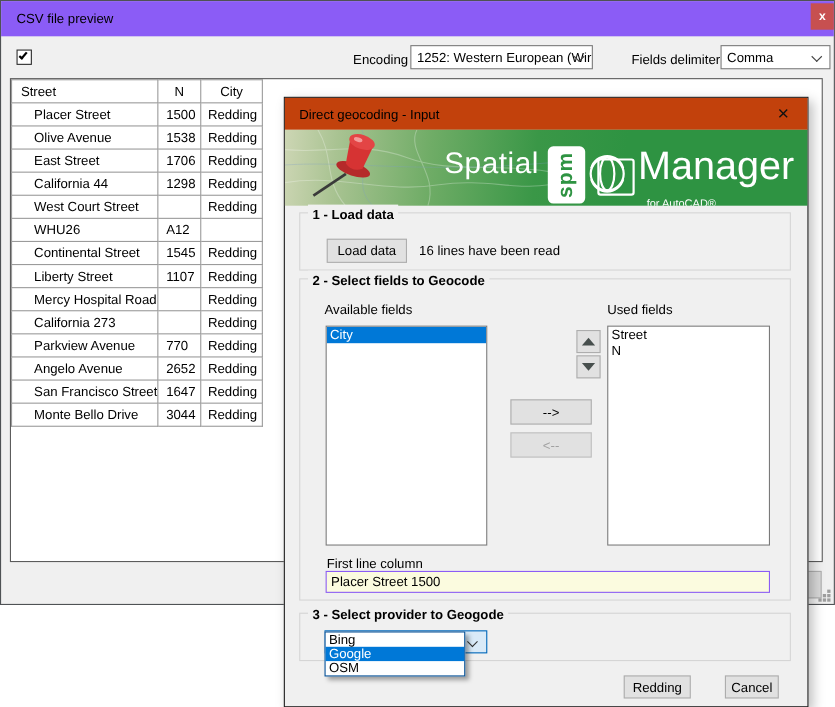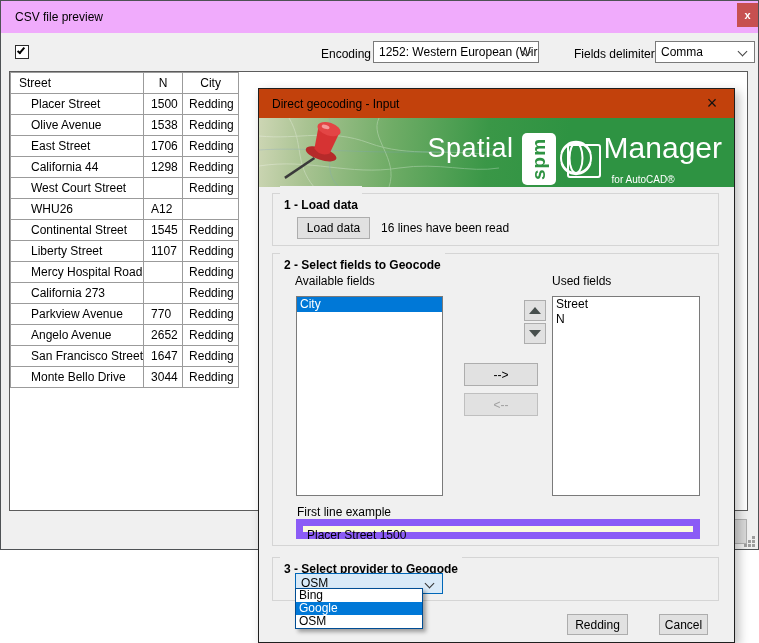--- a/index.html
+++ b/index.html
@@ -8,21 +8,21 @@
     --close-red:#c75050;
     --input-yellow:#fbfbdf;
   }
   *{box-sizing:border-box;margin:0;padding:0;}
   html,body{width:759px;height:643px;overflow:hidden;background:#ffffff;
     font-family:"Liberation Sans", sans-serif;font-size:12px;color:#000;}
 
   
   #csv-window{position:absolute;left:0;top:0;width:759px;height:550px;
     background:#f0f0f0;border:1px solid #4f5255;}
-  #csv-titlebar{position:absolute;left:0;top:0;width:100%;height:32px;background:#f0abfc;}
+  #csv-titlebar{position:absolute;left:0;top:0;width:100%;height:32px;background:#8b5cf6;}
   #csv-title{position:absolute;left:14px;top:9px;font-size:12px;}
   #csv-close{position:absolute;right:0px;top:2px;width:21px;height:24px;
     background:var(--close-red);color:#fff;font-weight:bold;font-size:11px;
     display:flex;align-items:center;justify-content:center;cursor:pointer;}
   
   .checkbox{position:absolute;left:14px;top:44px;width:14px;height:14px;background:#fff;
     border:1px solid #2b2b2b;}
   .checkbox .check{position:absolute;left:3px;top:0px;width:4px;height:8px;
     border-right:2px solid #000;border-bottom:2px solid #000;transform:rotate(40deg);}
   .lbl{position:absolute;white-space:nowrap;}
@@ -60,40 +60,40 @@
   #banner .maplines{position:absolute;left:0;top:0;opacity:.55;}
   #pushpin{position:absolute;left:8px;top:-2px;}
   #logo{position:absolute;right:12px;top:15px;display:flex;align-items:flex-start;}
   #logo .spatial{color:#fff;font-size:27px;letter-spacing:.5px;margin-right:8px;}
   #spm-box{width:34px;height:52px;background:#fff;border-radius:5px;
     display:flex;align-items:center;justify-content:center;}
   #spm-box span{color:var(--brand-green);font-weight:bold;font-size:19px;
     transform:rotate(-90deg);letter-spacing:1px;}
   #globe{margin:0 2px 0 -2px;}
   #manager-col{display:flex;flex-direction:column;line-height:1;}
-  #manager-col .manager{color:#fff;font-size:30px;}
+  #manager-col .manager{color:#fff;font-size:36px;}
   #manager-col .sub{color:#fff;font-size:10px;margin:12px 0 0 8px;}
   
   .groupbox{position:absolute;border:1px solid #d5d5d5;}
-  .group-label{position:absolute;background:#f0f0f0;padding:12px 4px;font-weight:bold;}
+  .group-label{position:absolute;background:#f0f0f0;padding:2px 4px;font-weight:bold;}
   
   .win-btn{position:absolute;background:#e1e1e1;border:1px solid #adadad;font-size:12px;
     display:flex;align-items:center;justify-content:center;cursor:pointer;
     font-family:"Liberation Sans",sans-serif;}
   .win-btn.disabled{color:#a0a0a0;border-color:#bfbfbf;cursor:default;}
   .listbox{position:absolute;background:#fff;border:1px solid #7a7a7a;overflow:hidden;}
   .list-item{height:15px;line-height:15px;padding-left:3px;white-space:nowrap;}
   .list-item.selected{background:var(--accent);color:#fff;}
   .arrow-btn{position:absolute;width:22px;height:21px;background:#e1e1e1;
     border:1px solid #adadad;display:flex;align-items:center;justify-content:center;cursor:pointer;}
   .tri-up{width:0;height:0;border-left:6px solid transparent;border-right:6px solid transparent;
     border-bottom:7px solid #474f4d;}
   .tri-down{width:0;height:0;border-left:6px solid transparent;border-right:6px solid transparent;
     border-top:7px solid #474f4d;}
-  #first-line-input{position:absolute;background:var(--input-yellow);border:7px solid #8b5cf6;
+  #first-line-input{position:absolute;background:var(--input-yellow);border:1px solid #8b5cf6;
     height:20px;line-height:18px;padding-left:4px;}
   #provider-combo{position:absolute;background:#d9eaf8;border:1px solid #0067b8;height:21px;
     line-height:19px;padding-left:5px;}
   #provider-combo .chev{position:absolute;right:9px;top:6px;width:7px;height:7px;
     border-right:1px solid #333;border-bottom:1px solid #333;transform:rotate(45deg);}
   #provider-dropdown{position:absolute;background:#fff;border:1px solid #004d94;
     box-shadow:3px 3px 4px rgba(0,0,0,0.35);z-index:20;}
   #provider-dropdown .list-item{height:13px;line-height:13px;}
 </style>
 </head>
@@ -290,31 +290,31 @@
   <div class="arrow-btn" style="left:265px;top:211px;">
     <span class="tri-up"></span>
   </div>
   <div class="arrow-btn" style="left:265px;top:234px;">
     <span class="tri-down"></span>
   </div>
 
   <div class="win-btn" style="left:205px;top:274px;width:74px;height:23px;">--&gt;</div>
   <div class="win-btn disabled" style="left:205px;top:304px;width:74px;height:23px;">&lt;--</div>
 
-  <span class="lbl" style="left:38px;top:416px;position:absolute;">First line example</span>
+  <span class="lbl" style="left:38px;top:416px;position:absolute;">First line column</span>
   <div id="first-line-input" style="left:37px;top:430px;width:404px;">Placer Street 1500</div>
 
   <div class="groupbox" style="left:13px;top:468px;width:447px;height:44px;"></div>
   <span class="group-label" style="left:21px;top:461px;">3 - Select provider to Geogode</span>
 
   <div id="provider-combo" style="left:36px;top:484px;width:148px;">
     <span>OSM</span>
     <span class="chev"></span>
   </div>
-  <div id="provider-dropdown" style="left:36px;top:499px;width:128px;">
+  <div id="provider-dropdown" style="left:36px;top:485px;width:128px;">
       <div class="list-item">Bing</div>
       <div class="list-item selected">Google</div>
       <div class="list-item">OSM</div>
     </div>
 
   <div class="win-btn" style="left:308px;top:525px;width:61px;height:21px;">Redding</div>
   <div class="win-btn" style="left:400px;top:525px;width:49px;height:21px;">Cancel</div>
 </div>
 
 </body></html>

